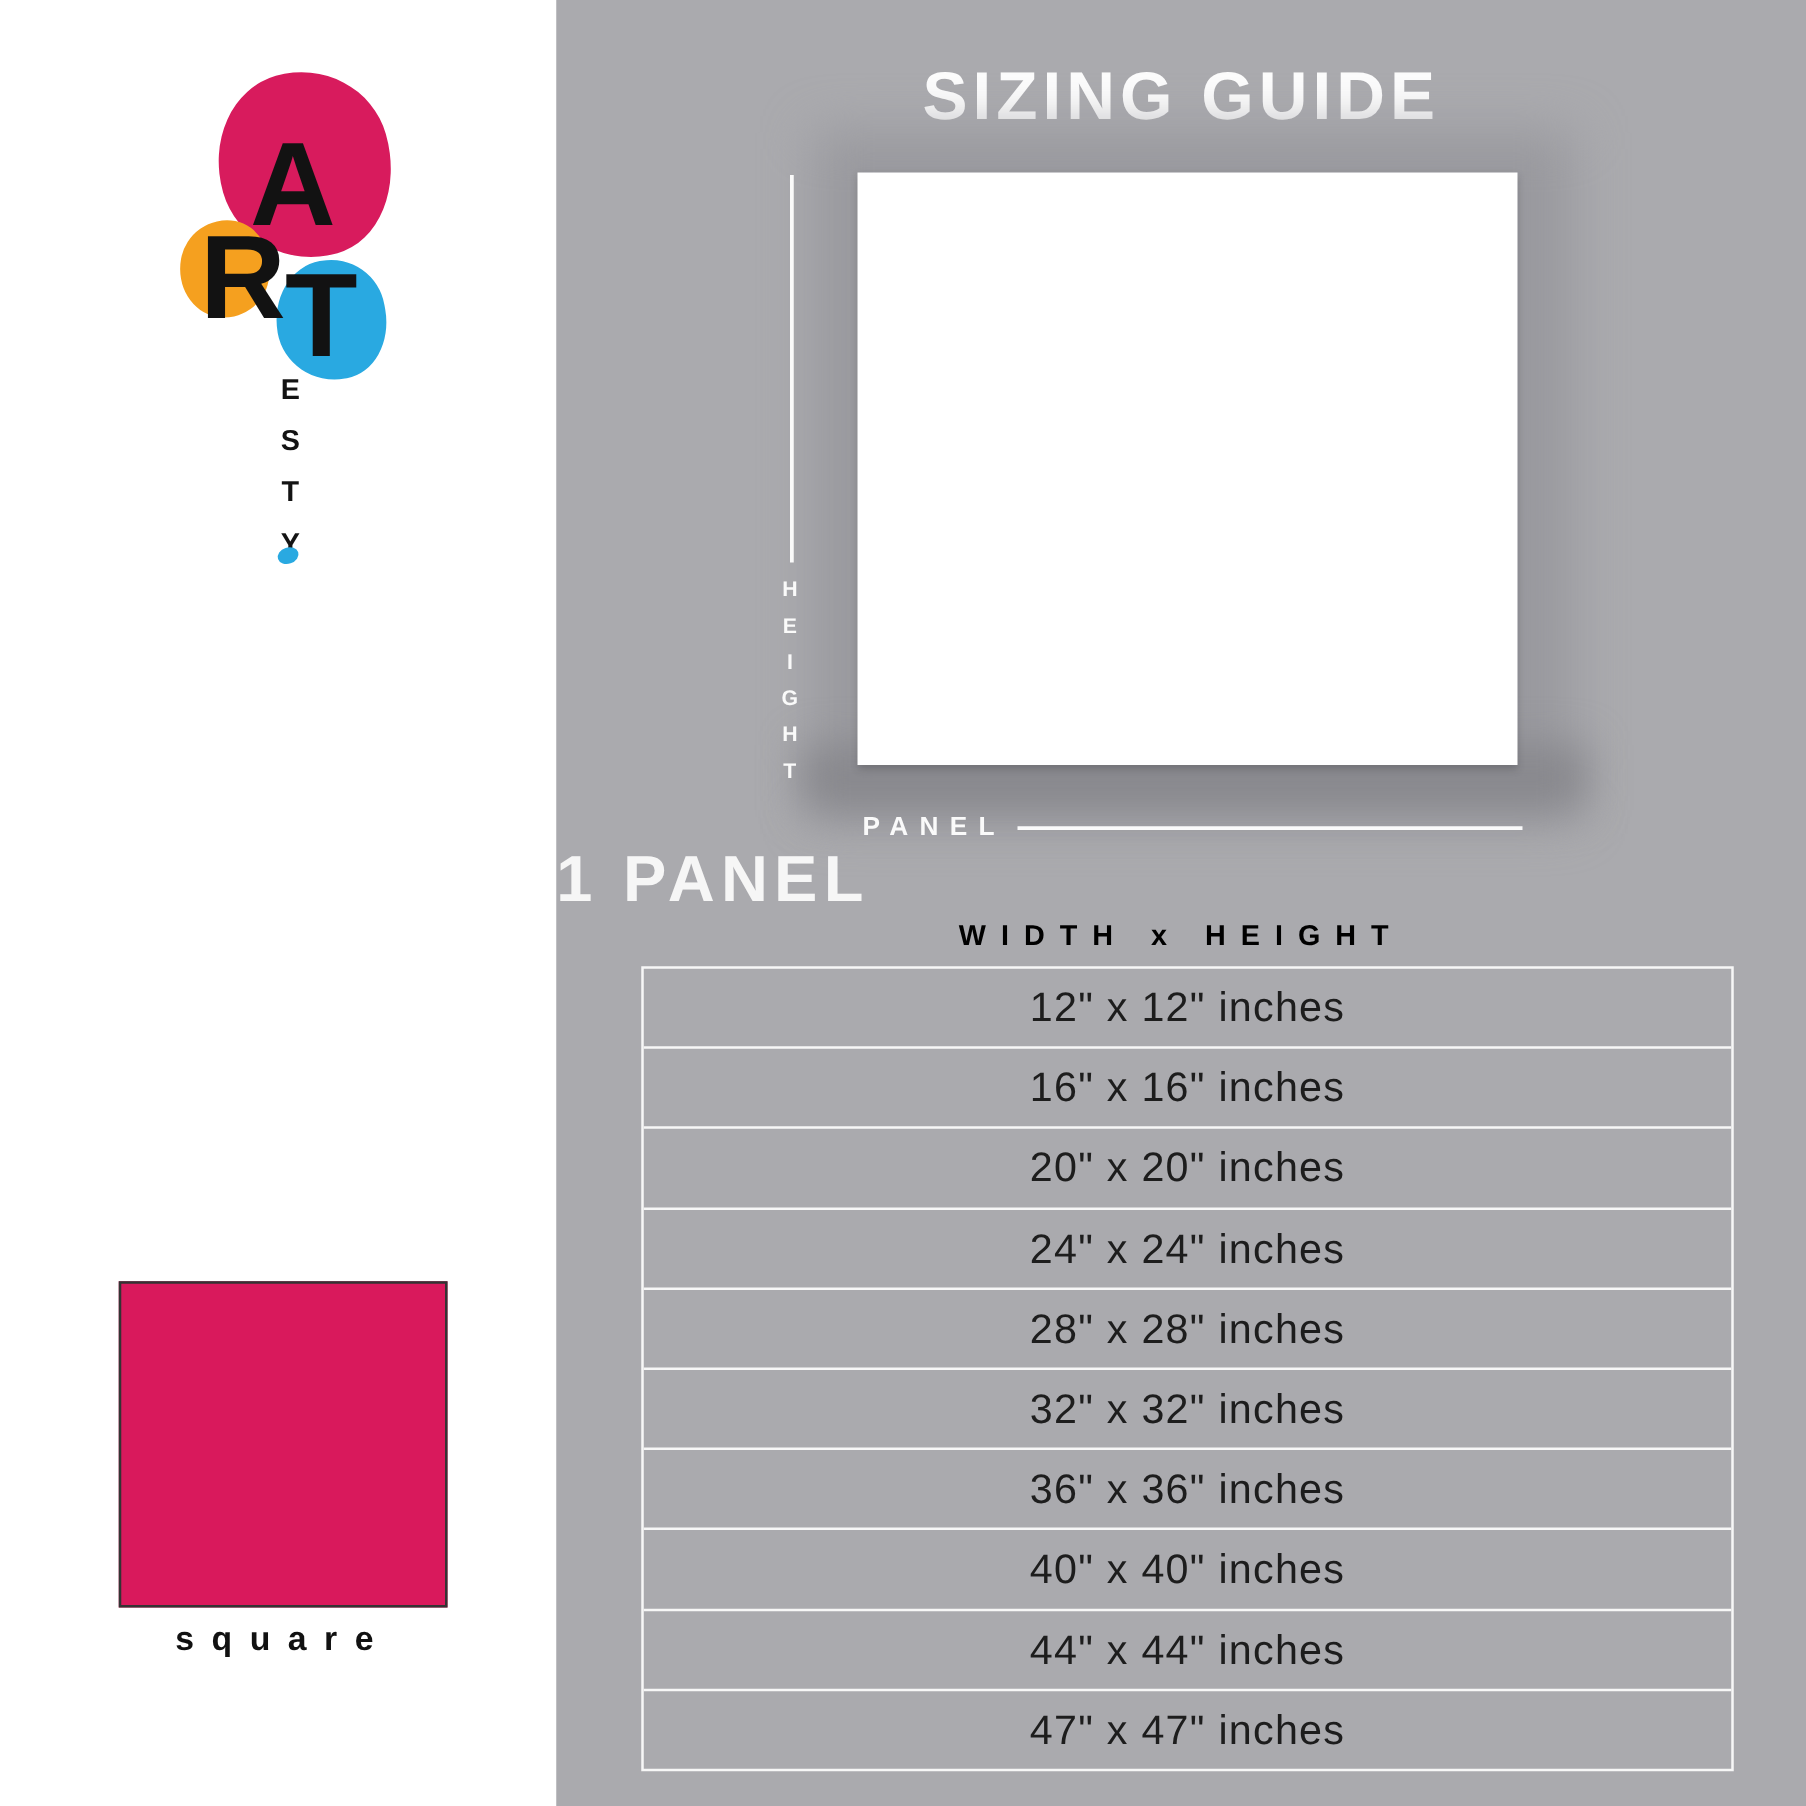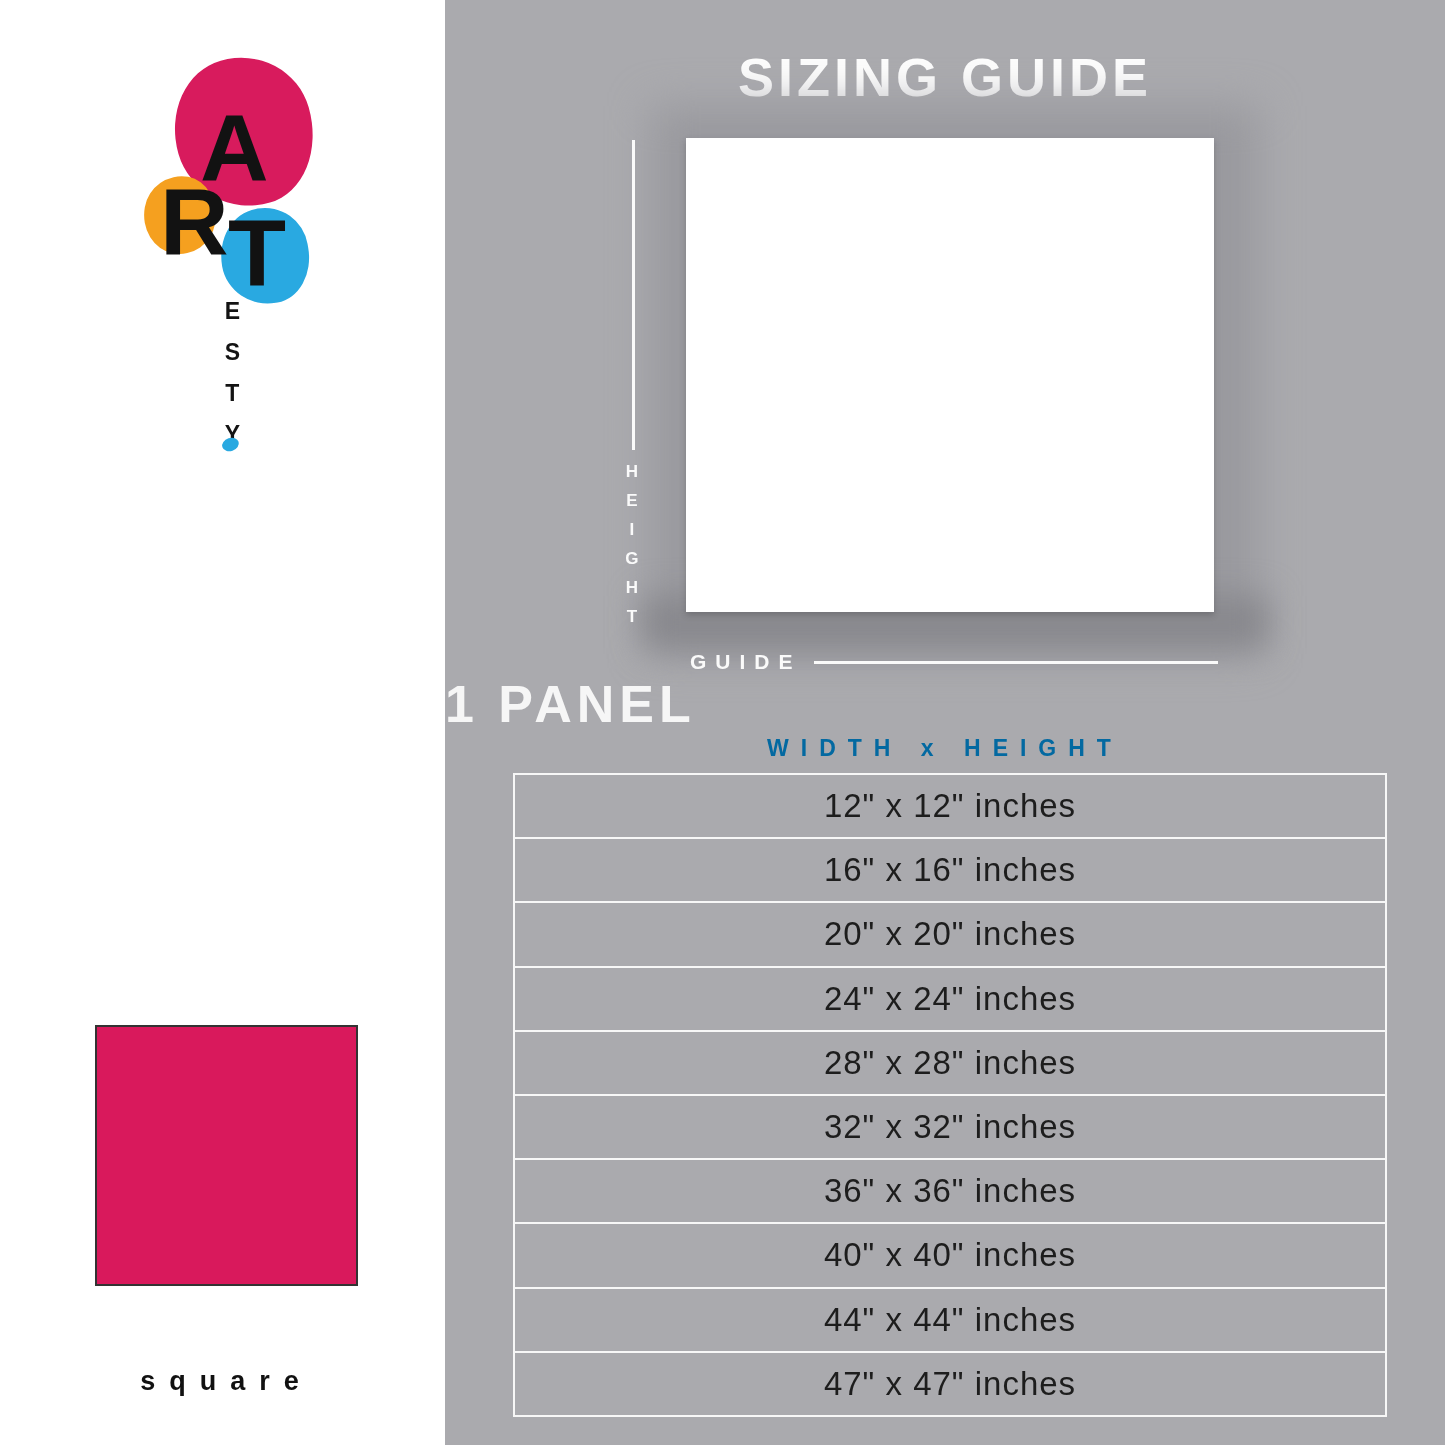--- a/index.html
+++ b/index.html
@@ -60,21 +60,21 @@
 
   .panel-count{
     position:absolute;left:445px;top:678px;width:1000px;
     text-align:left;
     font-size:52px;font-weight:bold;color:#f6f6f6;
     letter-spacing:5px;line-height:1;
   }
   .dim-format{
     position:absolute;left:445px;top:737px;width:1000px;
     text-align:center;
-    font-size:23px;font-weight:bold;color:#0369a1;
+    font-size:23px;font-weight:bold;color:#000000;
     letter-spacing:12px;line-height:1;
   }
 
   
   .size-table{
     position:absolute;left:513px;top:773px;width:874px;
     border:2px solid #f7f7f7;
     box-sizing:border-box;
   }
   .size-row{
@@ -123,21 +123,21 @@
     background:#29a9e1;border-radius:50%;
     transform:rotate(-18deg);
   }
 
   
   .preview-square{
     position:absolute;left:95px;top:1025px;width:263px;height:261px;
     background:#d9195c;border:2px solid #333333;box-sizing:border-box;
   }
   .preview-label{
-    position:absolute;left:95px;top:1368px;width:263px;
+    position:absolute;left:95px;top:1298px;width:263px;
     text-align:center;
     font-size:27px;font-weight:bold;color:#111111;
     letter-spacing:14px;line-height:1;
   }
 </style>
 </head>
 <body>
 
 <div class="page">
 
@@ -145,21 +145,21 @@
 
   <div class="guide-title">SIZING GUIDE</div>
 
   <div class="wall-shade"></div>
   <div class="floor-shade"></div>
   <div class="canvas-panel"></div>
 
   <div class="height-line"></div>
   <div class="height-label">HEIGHT</div>
 
-  <div class="width-label">GUIDE</div>
+  <div class="width-label">PANEL</div>
   <div class="width-line"></div>
 
   <div class="panel-count">1 PANEL</div>
   <div class="dim-format">WIDTH x HEIGHT</div>
 
   <div class="size-table">
     <div class="size-row">12" x 12" inches</div>
     <div class="size-row">16" x 16" inches</div>
     <div class="size-row">20" x 20" inches</div>
     <div class="size-row">24" x 24" inches</div>

